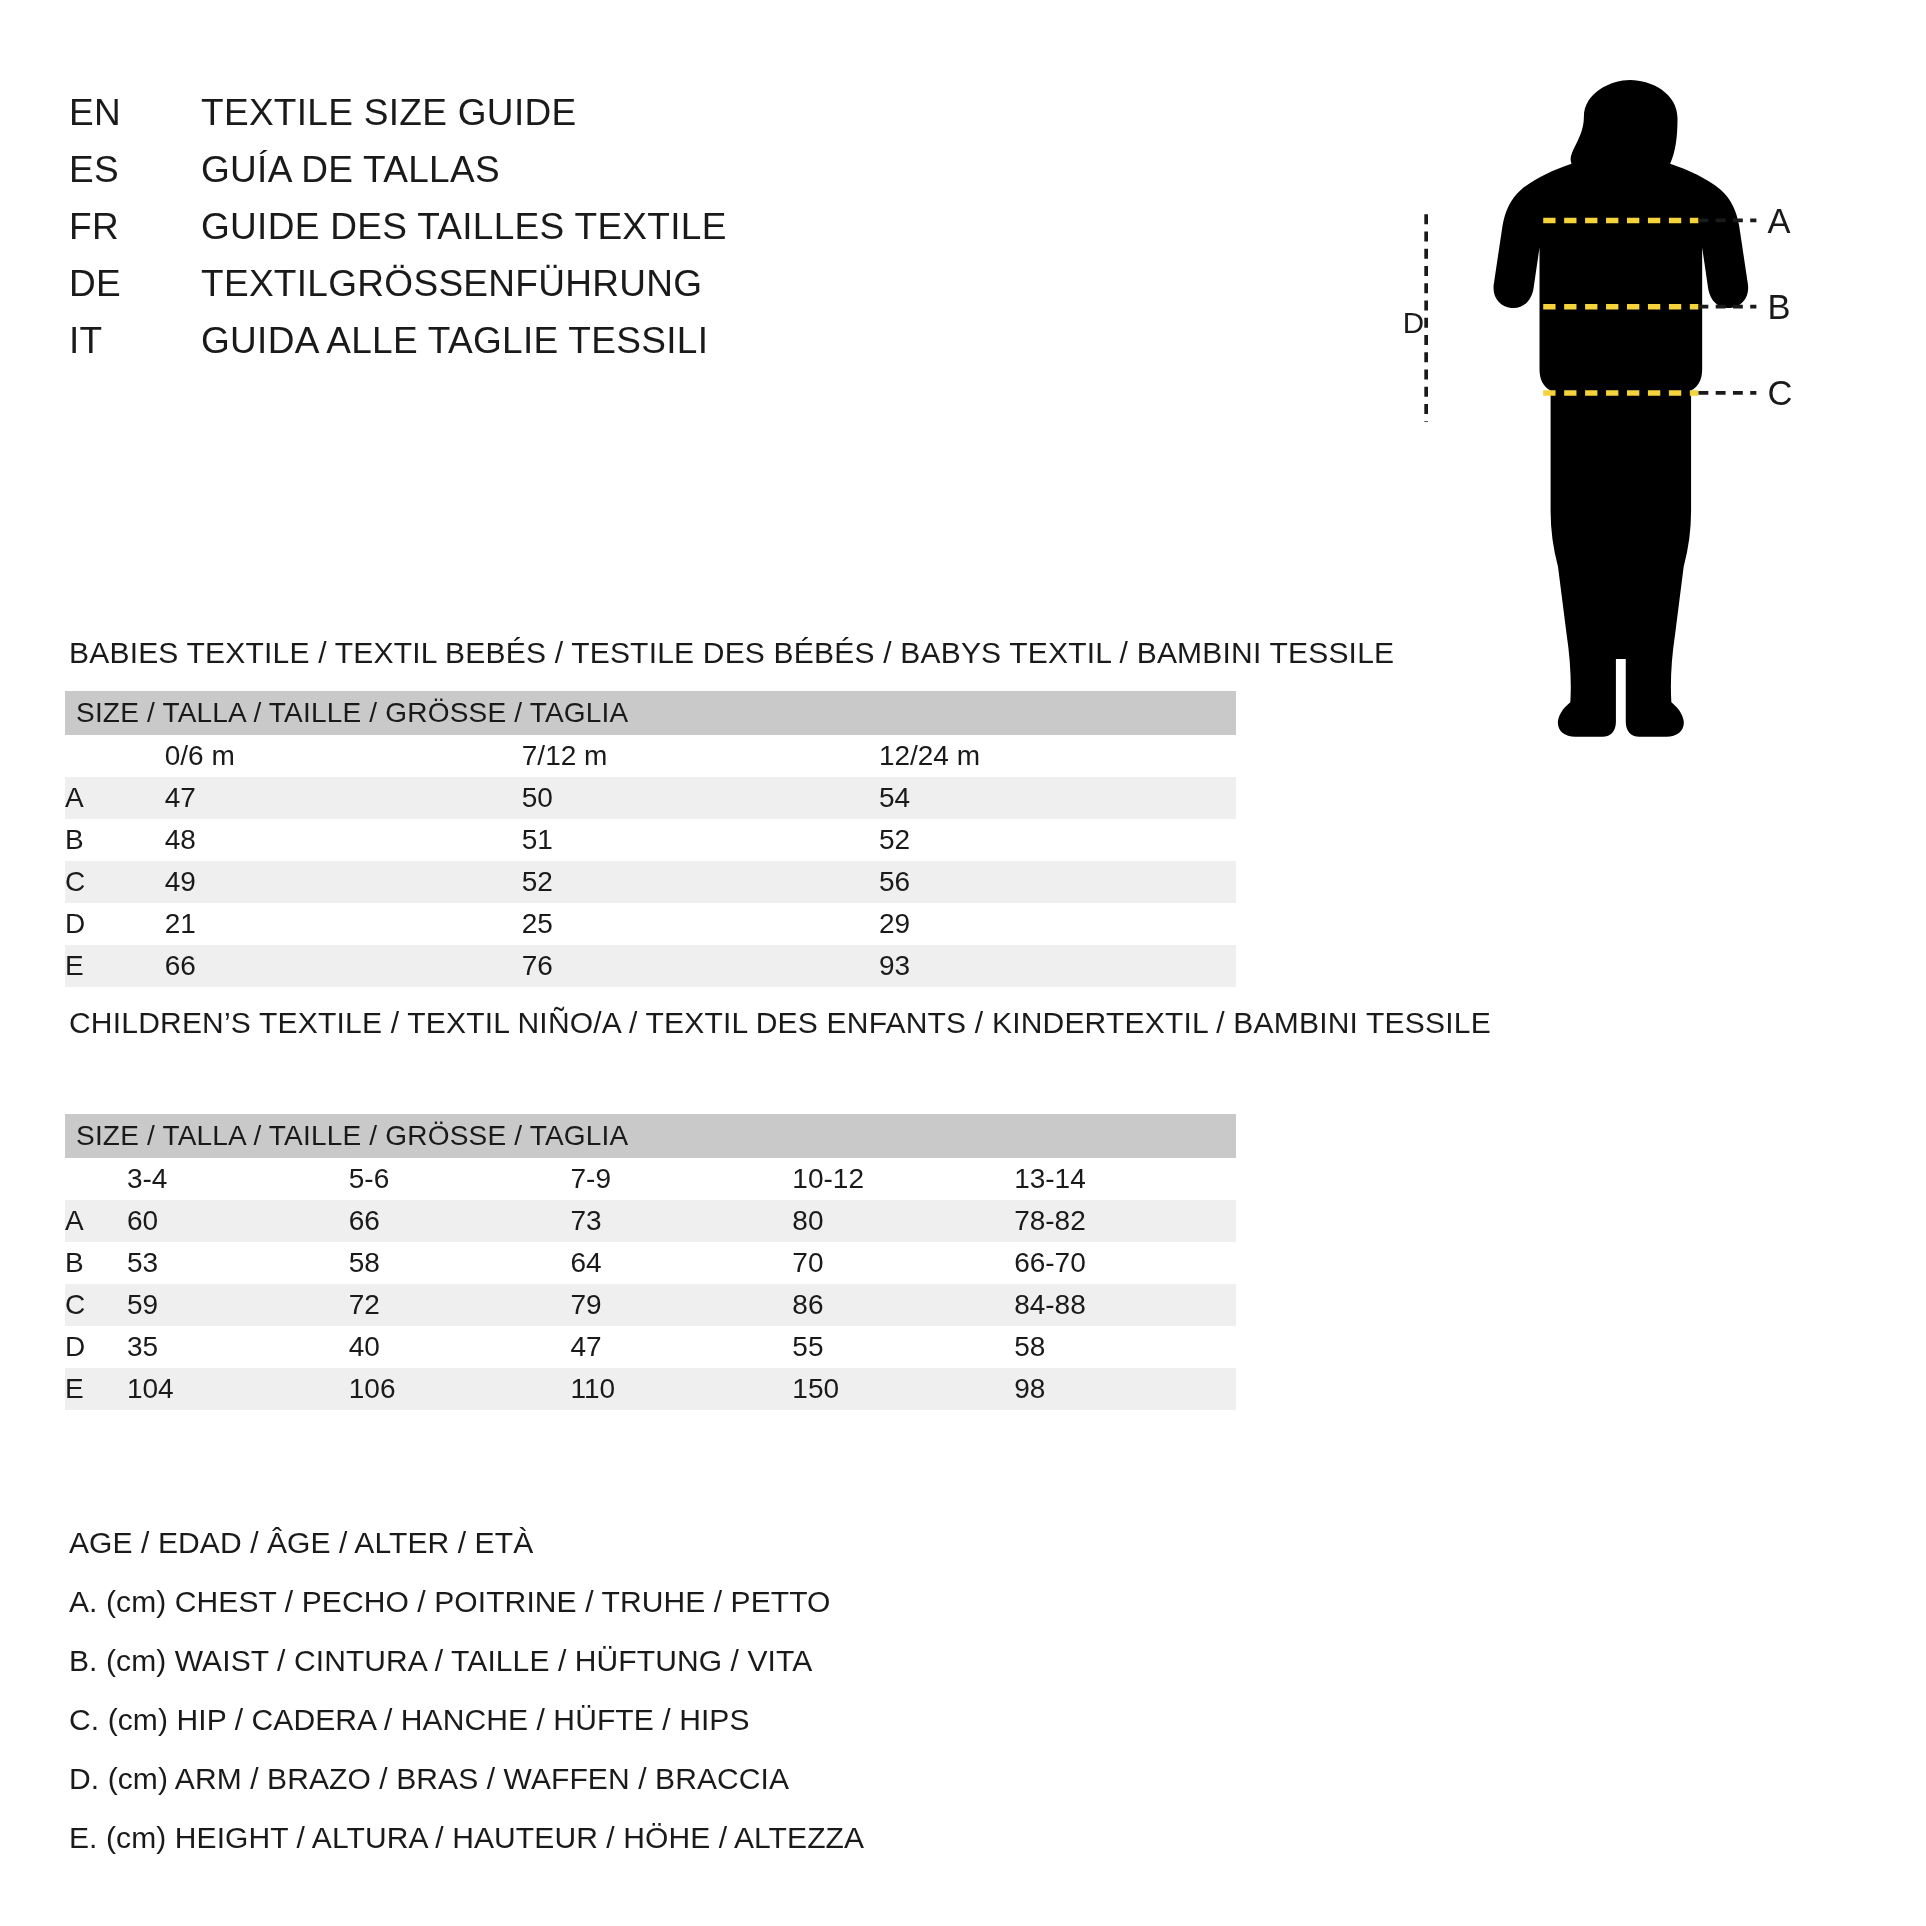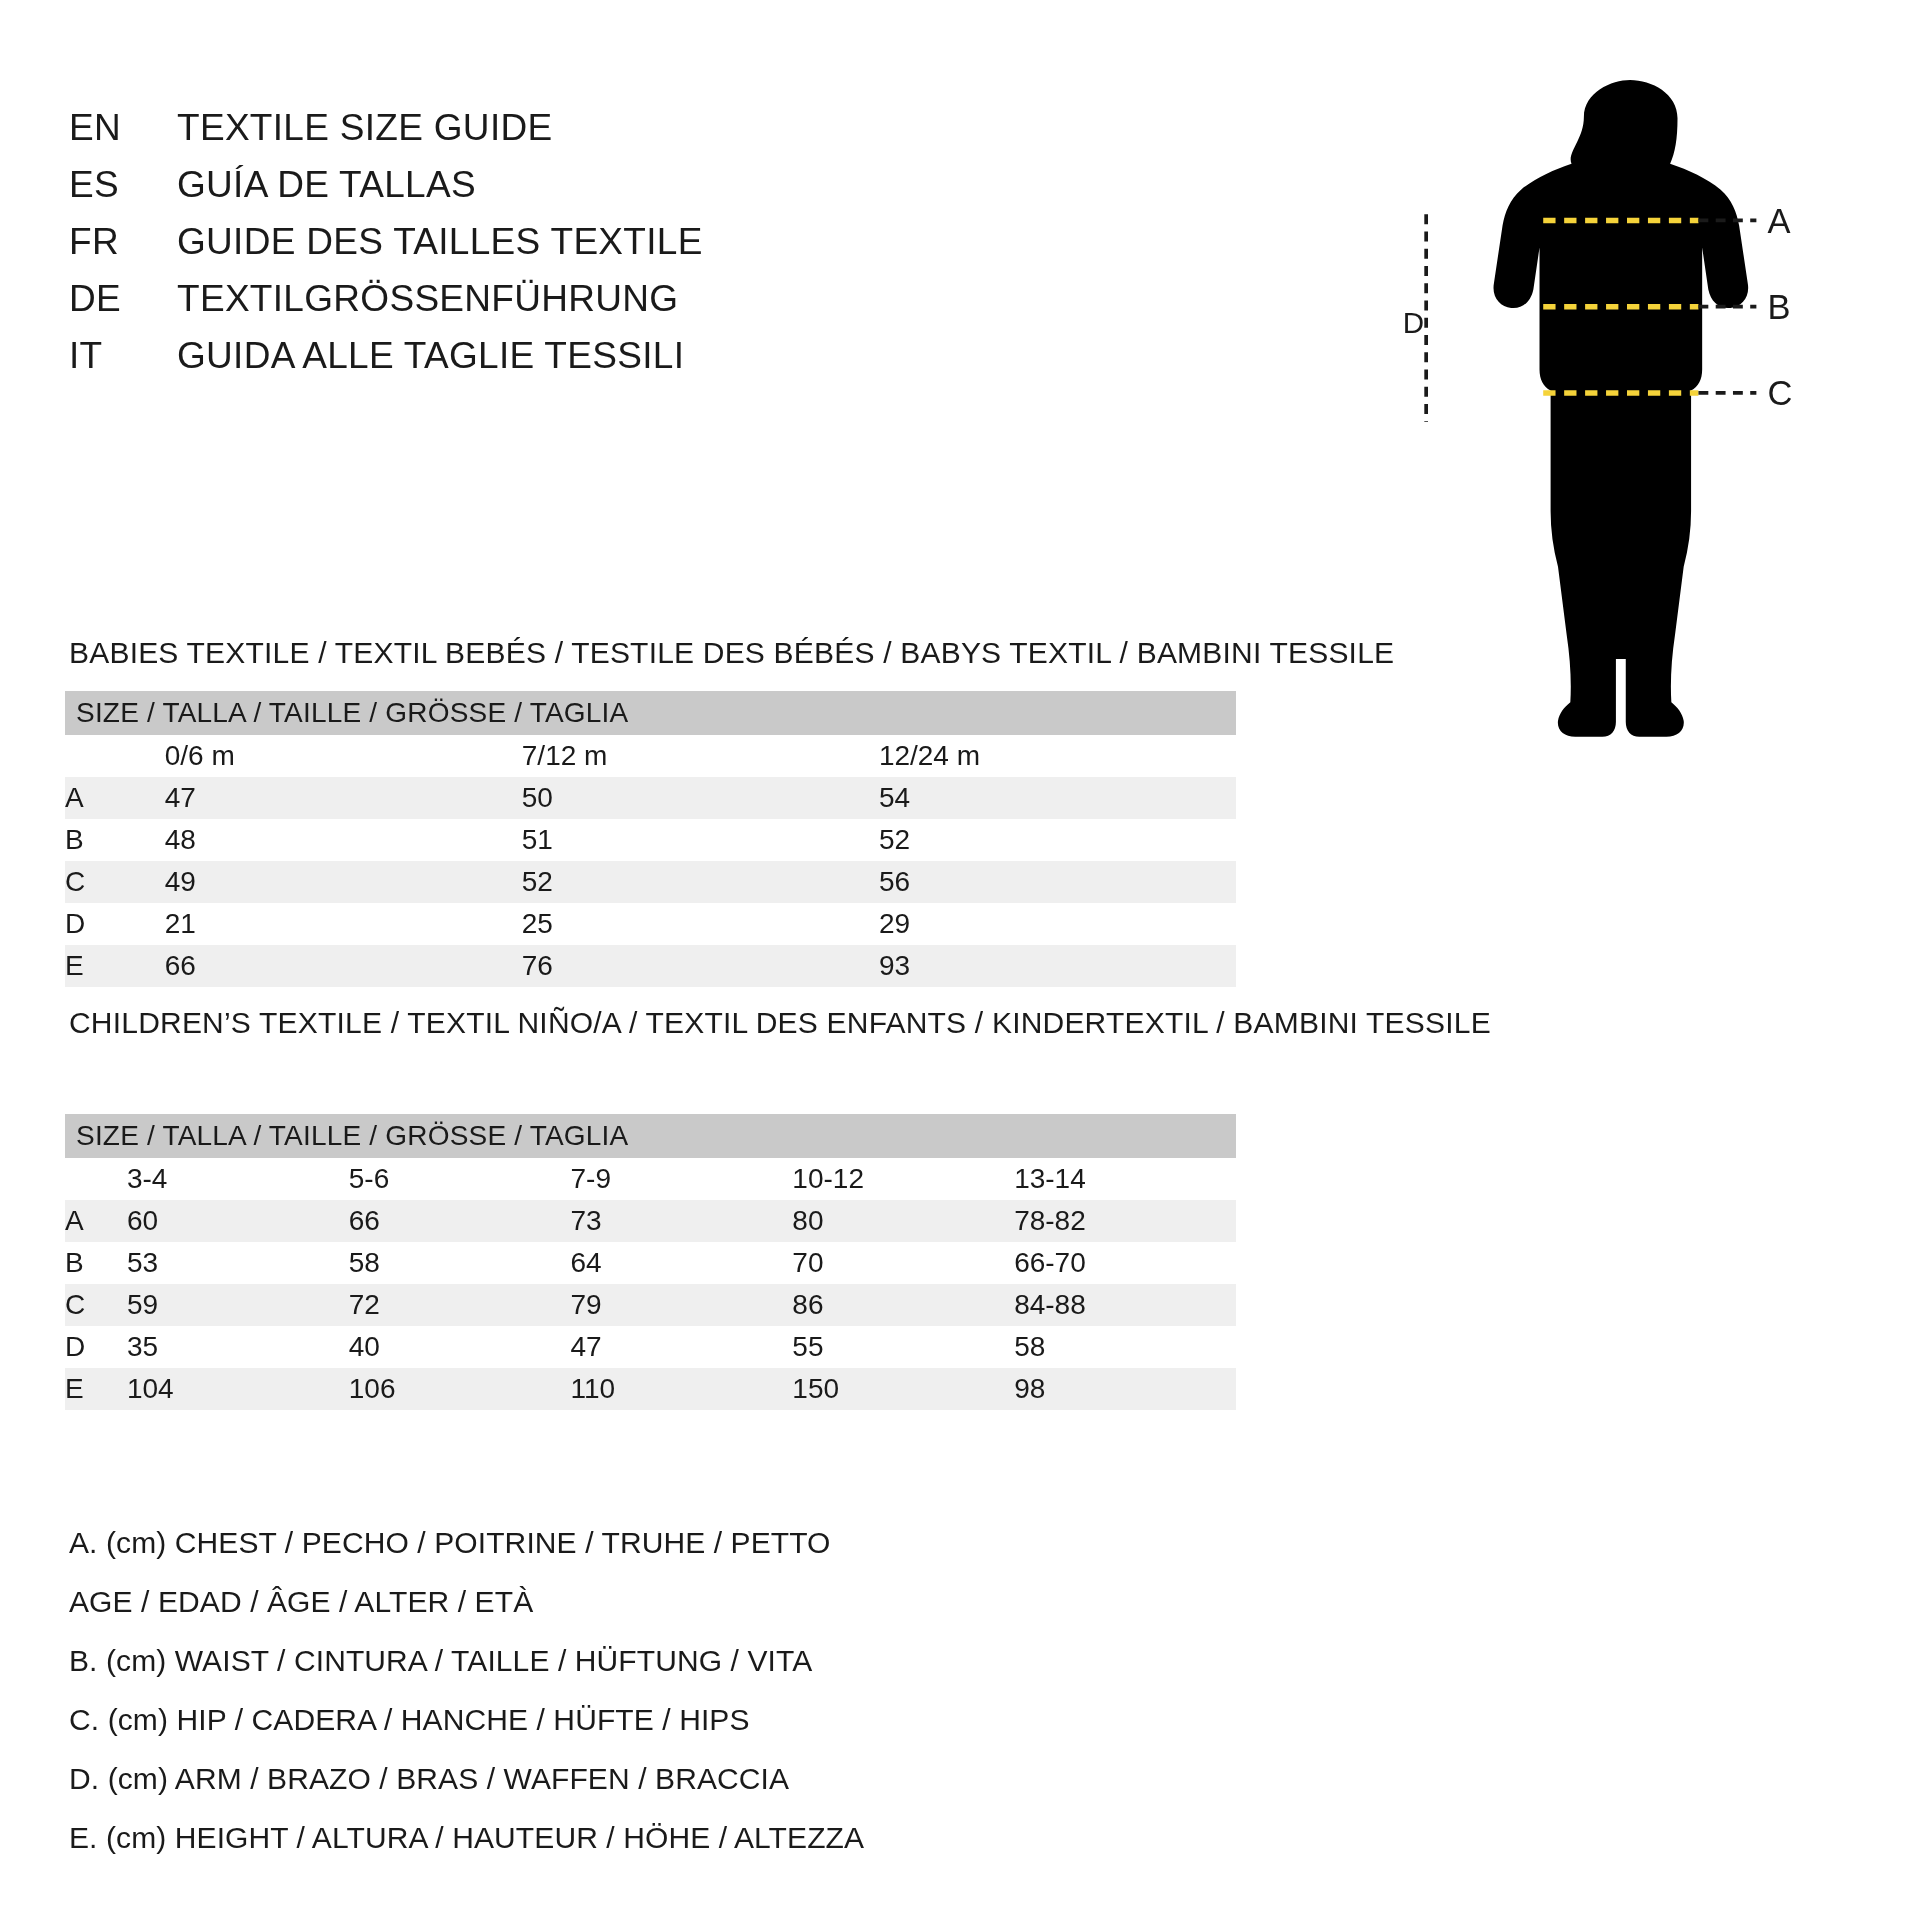--- a/index.html
+++ b/index.html
@@ -25,24 +25,25 @@
 
   
   .lang-block {
     position: absolute;
     left: 69px;
     top: 92px;
     width: 1109px;
   }
   .lang-row {
     display: flex;
-    align-items: flex-end;
+    align-items: flex-start;
     height: 57px;
     font-size: 37px;
     letter-spacing: 0.3px;
+    gap: 24px;
   }
   .lang-code {
     width: 108px;
     flex: 0 0 108px;
   }
   .lang-text {
     white-space: nowrap;
   }
 
   
@@ -314,22 +315,22 @@
         <td class="val-col cell-pad">104</td>
         <td class="val-col cell-pad">106</td>
         <td class="val-col cell-pad">110</td>
         <td class="val-col cell-pad">150</td>
         <td class="val-col cell-pad">98</td>
       </tr>
     </tbody>
   </table>
 
   <div class="legend">
+    <div>AGE / EDAD / ÂGE / ALTER / ETÀ</div>
     <div>A. (cm) CHEST / PECHO / POITRINE / TRUHE / PETTO</div>
-    <div>AGE / EDAD / ÂGE / ALTER / ETÀ</div>
     <div>B. (cm) WAIST / CINTURA / TAILLE / HÜFTUNG / VITA</div>
     <div>C. (cm) HIP / CADERA / HANCHE / HÜFTE / HIPS</div>
     <div>D. (cm) ARM / BRAZO / BRAS / WAFFEN / BRACCIA</div>
     <div>E. (cm) HEIGHT / ALTURA / HAUTEUR / HÖHE / ALTEZZA</div>
   </div>
 
 </div>
 
 
 </body></html>

